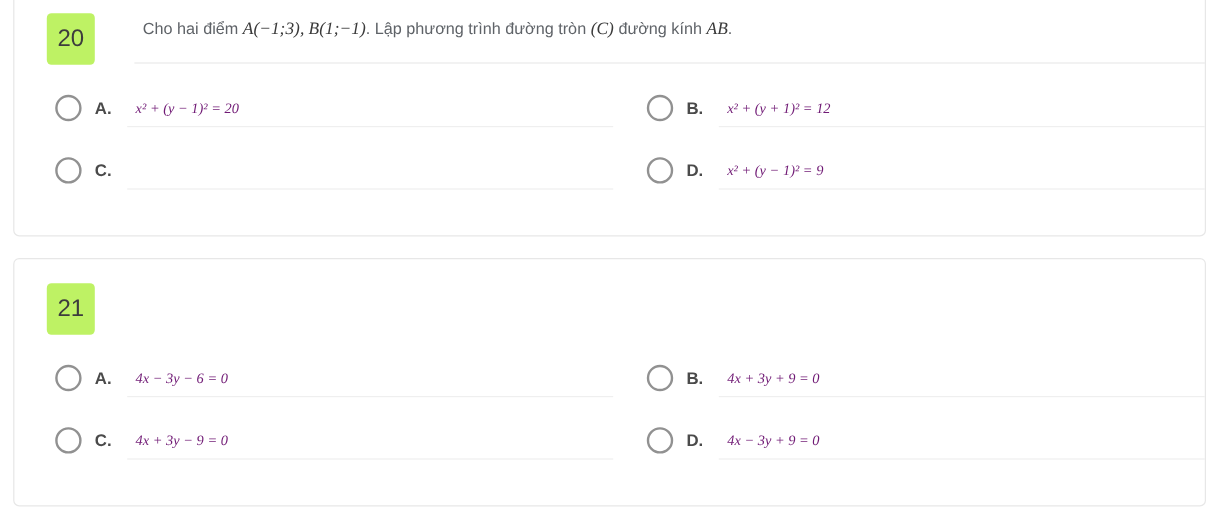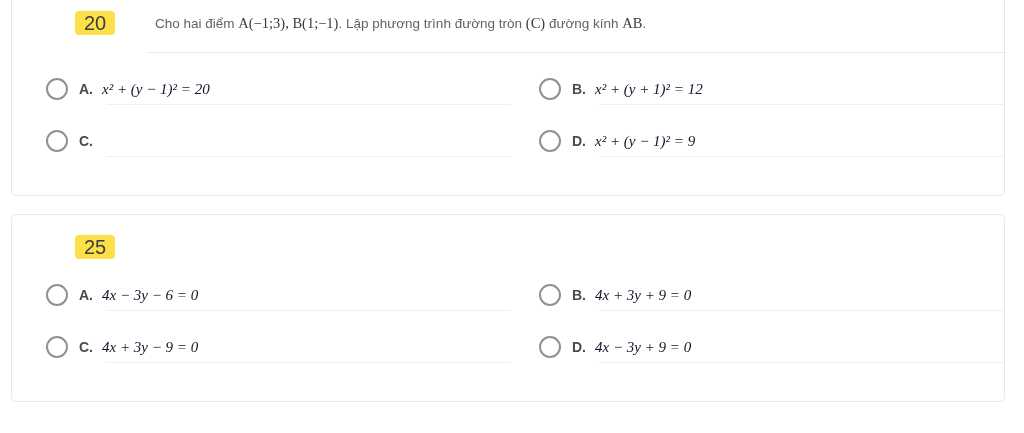--- a/index.html
+++ b/index.html
@@ -22,46 +22,46 @@
   .card-20 { margin-top: -10px; }
   .card-21 { margin-top: 18px; }
 
   .q-header {
     display: flex;
     align-items: flex-start;
     padding: 20px 0 0 27px;
   }
   .q-badge {
     width: 40px;
-    height: 24px;
-    background: #fde047;
+    height: 43px;
+    background: #bef264;
     border-radius: 4px;
     display: flex;
     align-items: center;
     justify-content: center;
     font-size: 20px;
     color: #3d3d3d;
     flex: 0 0 auto;
-    margin-left: 36px;
   }
   .q-title-wrap {
     flex: 1;
     margin-left: 33px;
     min-height: 42px;
     box-sizing: border-box;
     border-bottom: 1px solid #e9e9e9;
     padding: 3px 0 0 7px;
   }
   .q-title {
     font-size: 13.5px;
     color: #5f6368;
     line-height: 19px;
   }
   .qm {
     font-family: "Liberation Serif", "DejaVu Serif", serif;
+    font-style: italic;
     font-size: 14.5px;
     color: #3a3a3a;
     text-align: center;
   }
 
   .options {
     display: grid;
     grid-template-columns: 1fr 1fr;
     gap: 20px 28px;
     margin: 20px 0 38px 34px;
@@ -91,24 +91,25 @@
   }
   .opt-label {
     margin-left: 11px;
     width: 23px;
     font-weight: 700;
     font-size: 14px;
     color: #4a4a4a;
     flex: 0 0 auto;
   }
   .opt-formula {
+    margin-left: 11px;
     font-family: "Liberation Serif", "DejaVu Serif", serif;
     font-style: italic;
-    font-size: 15px;
-    color: #0f172a;
+    font-size: 12px;
+    color: #701a75;
     white-space: nowrap;
   }
 </style>
 </head>
 <body>
 
 <div class="card card-20">
   <div class="q-header">
     <div class="q-badge">20</div>
     <div class="q-title-wrap">
@@ -133,21 +134,21 @@
     <div class="option">
       <span class="radio"></span>
       <span class="opt-label">D.</span>
       <span class="opt-formula">x² + (y − 1)² = 9</span>
     </div>
   </div>
 </div>
 
 <div class="card card-21">
   <div class="q-header">
-    <div class="q-badge">25</div>
+    <div class="q-badge">21</div>
   </div>
   <div class="options">
     <div class="option">
       <span class="radio"></span>
       <span class="opt-label">A.</span>
       <span class="opt-formula">4x − 3y − 6 = 0</span>
     </div>
     <div class="option">
       <span class="radio"></span>
       <span class="opt-label">B.</span>

